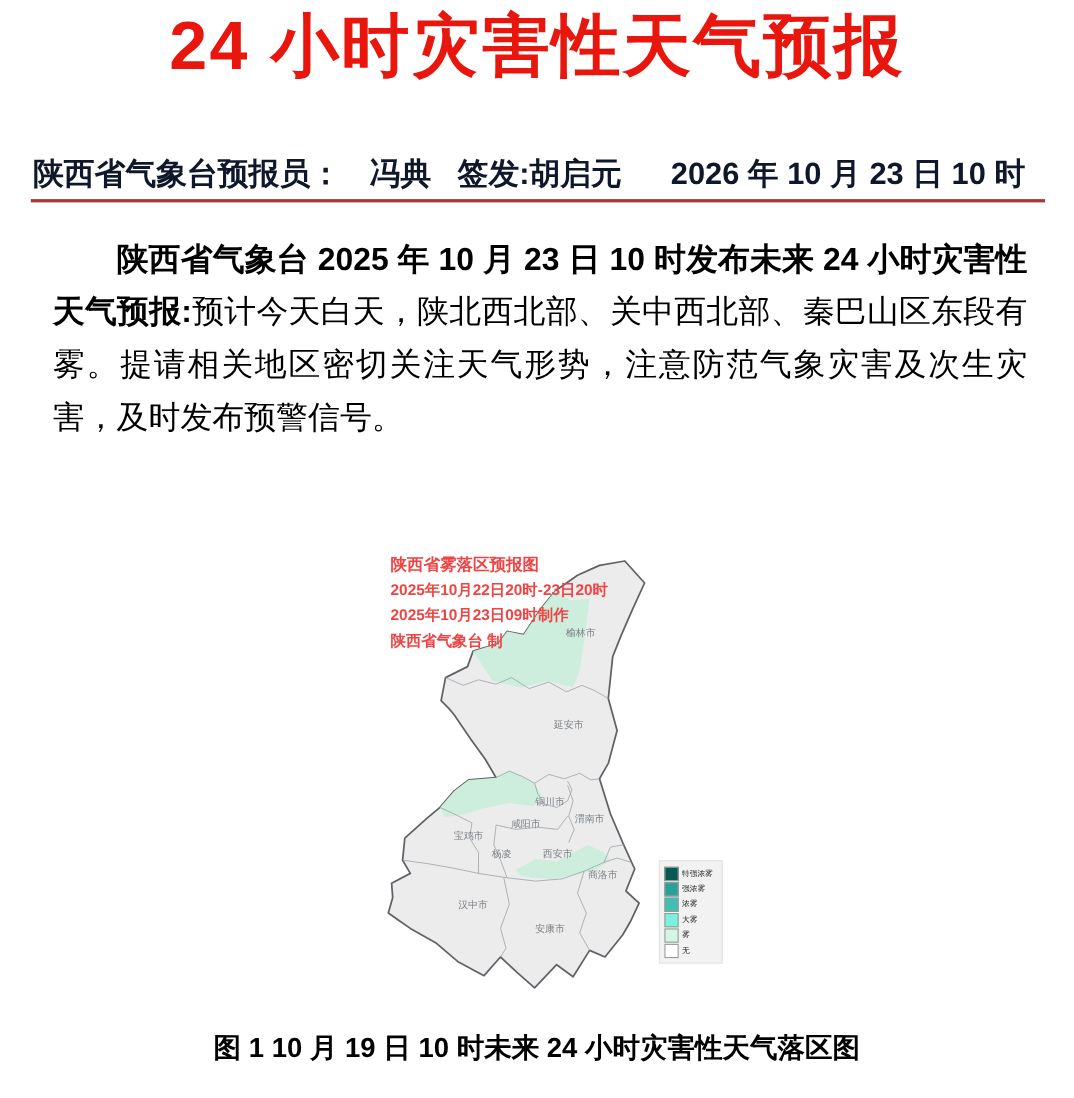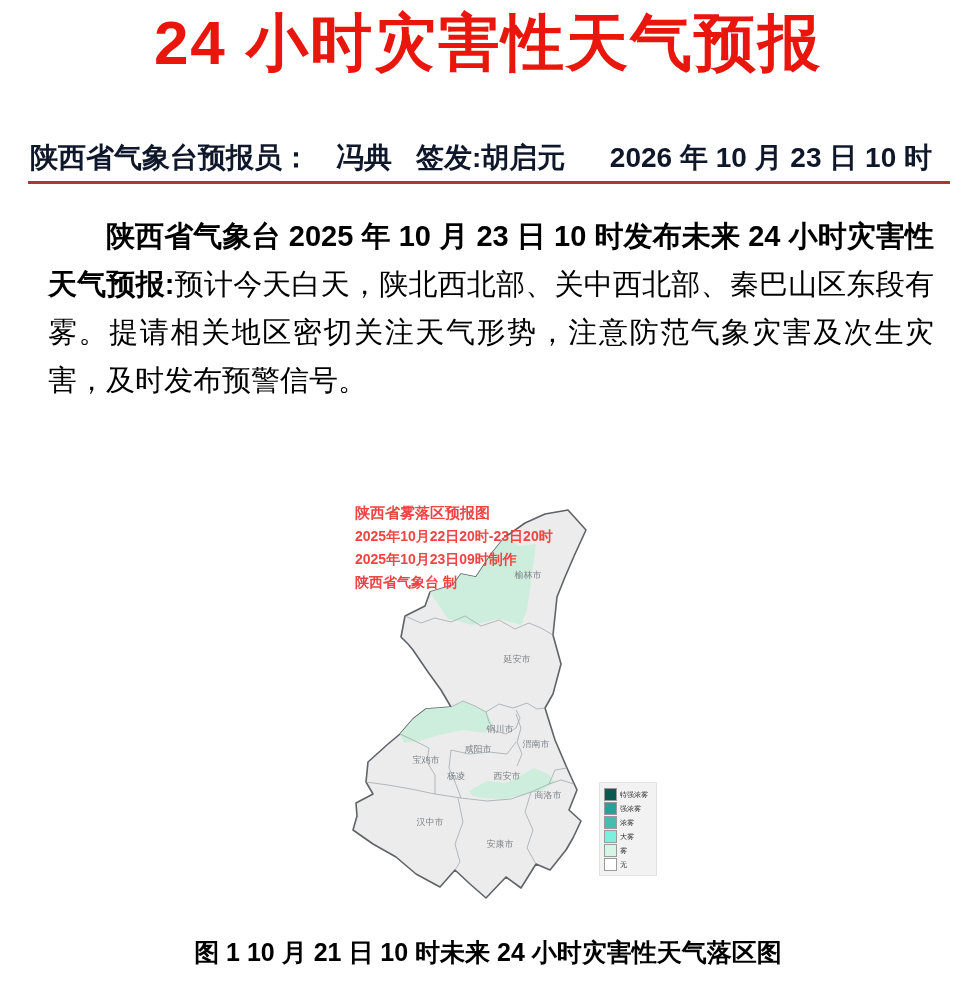--- a/index.html
+++ b/index.html
@@ -145,15 +145,15 @@
         <span class="legend-label">雾</span>
       </div>
       <div class="legend-row">
         <span class="legend-swatch" style="background-color: rgb(255, 255, 255);"></span>
         <span class="legend-label">无</span>
       </div>
     </div>
 
   </div>
 
-  <div class="figure-caption">图 1 10 月 21 日 10 时未来 24 小时灾害性天气落区图</div>
+  <div class="figure-caption">图 1 10 月 19 日 10 时未来 24 小时灾害性天气落区图</div>
 
 </div>
 
 </body></html>

